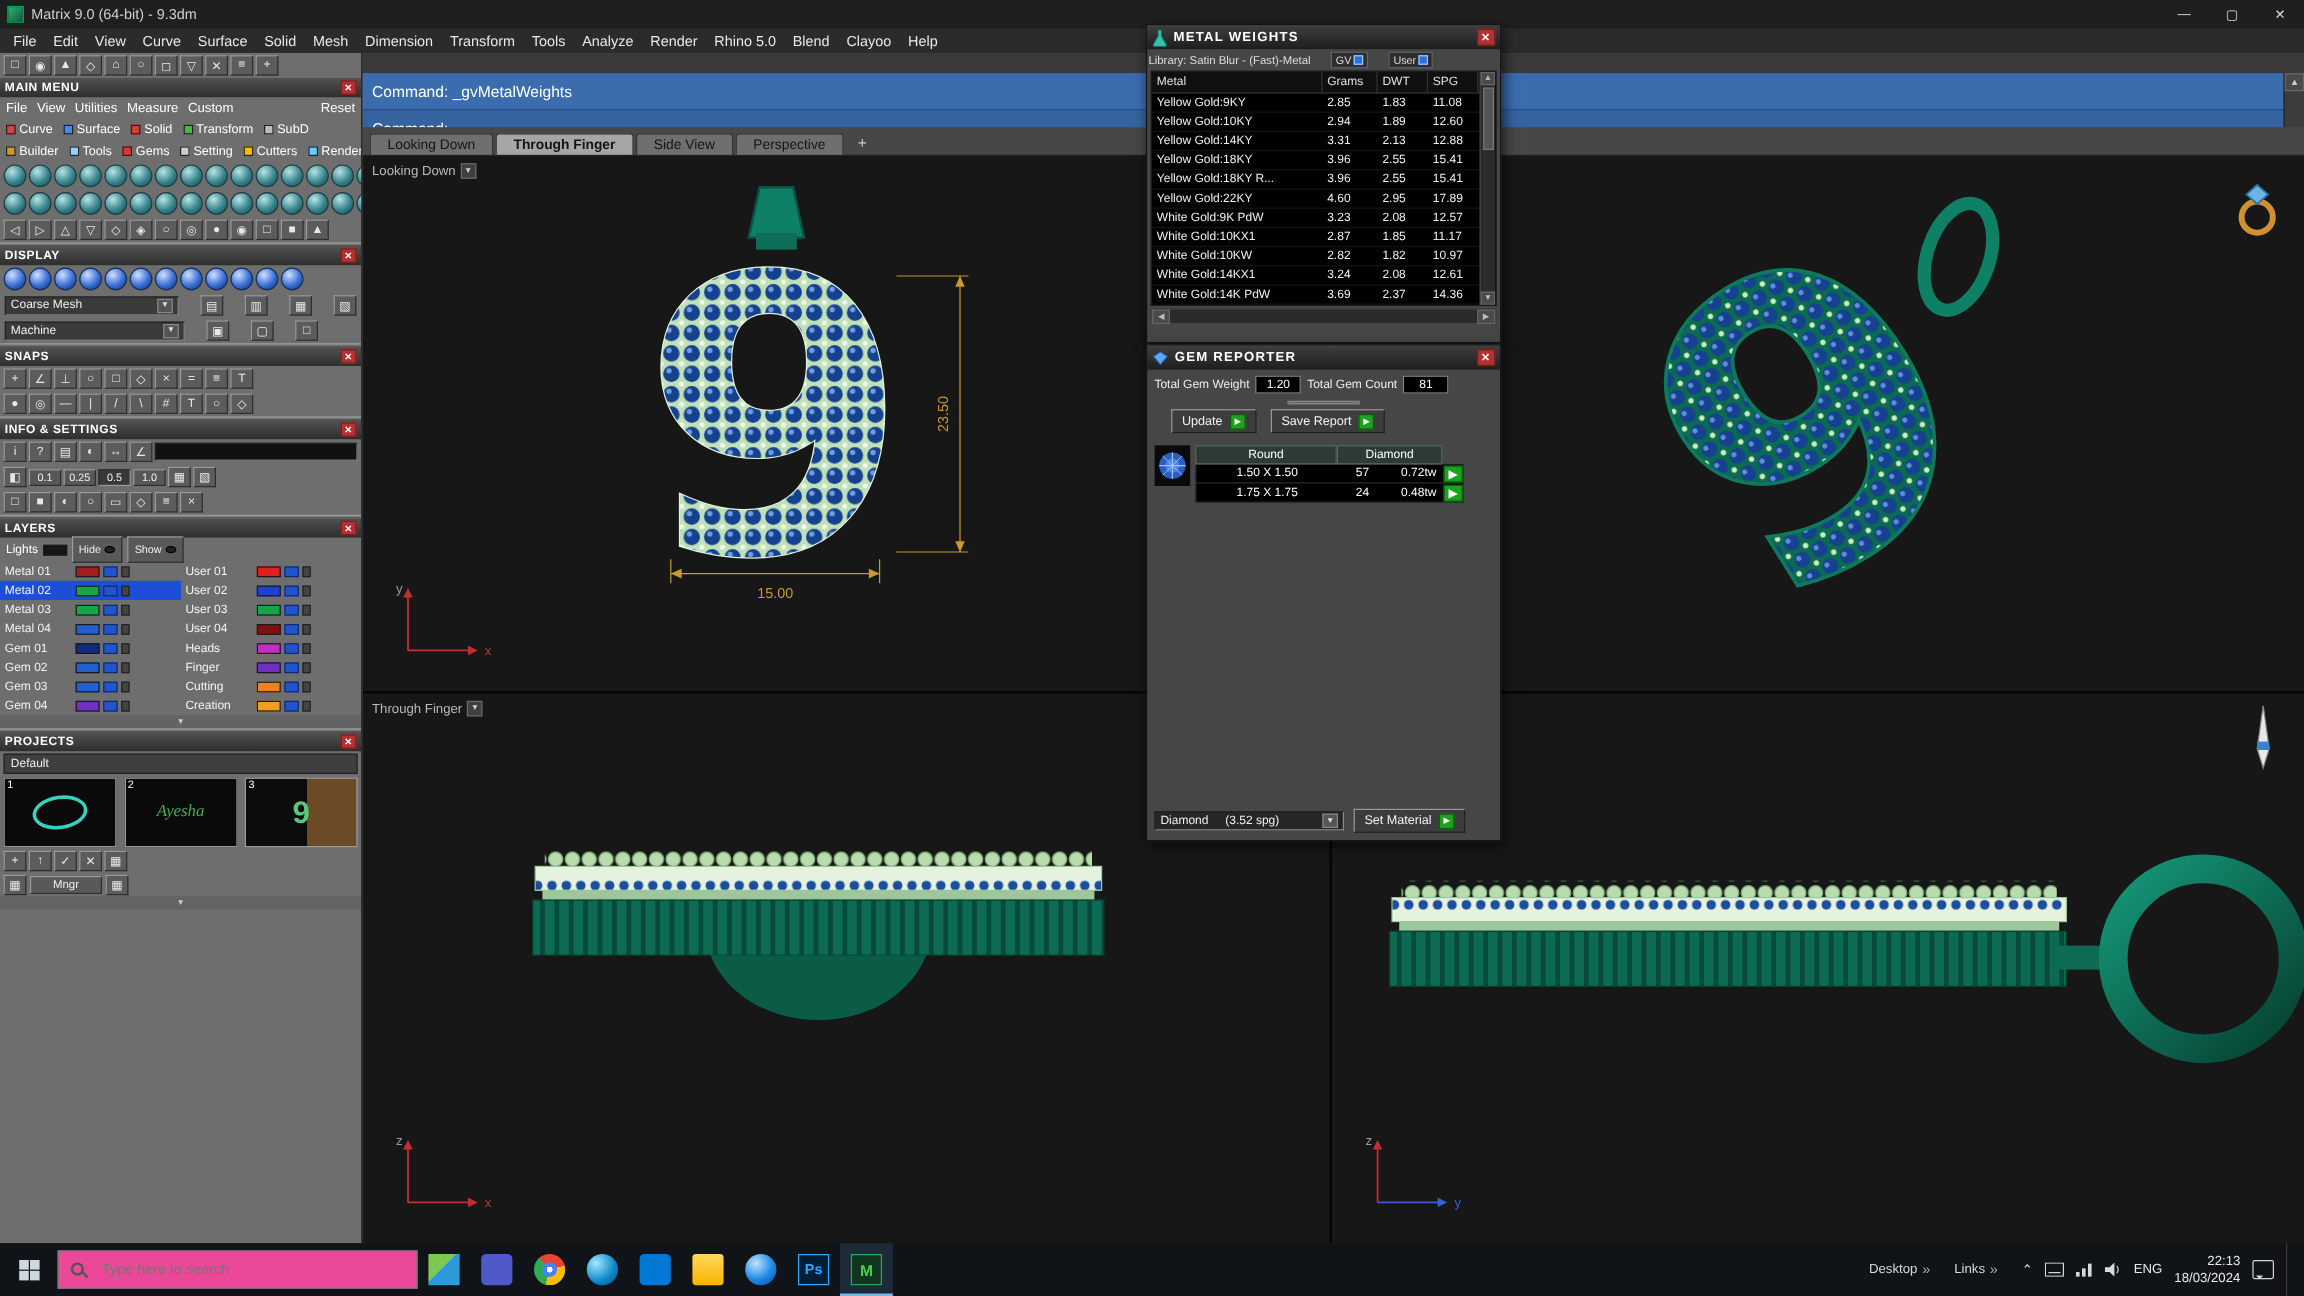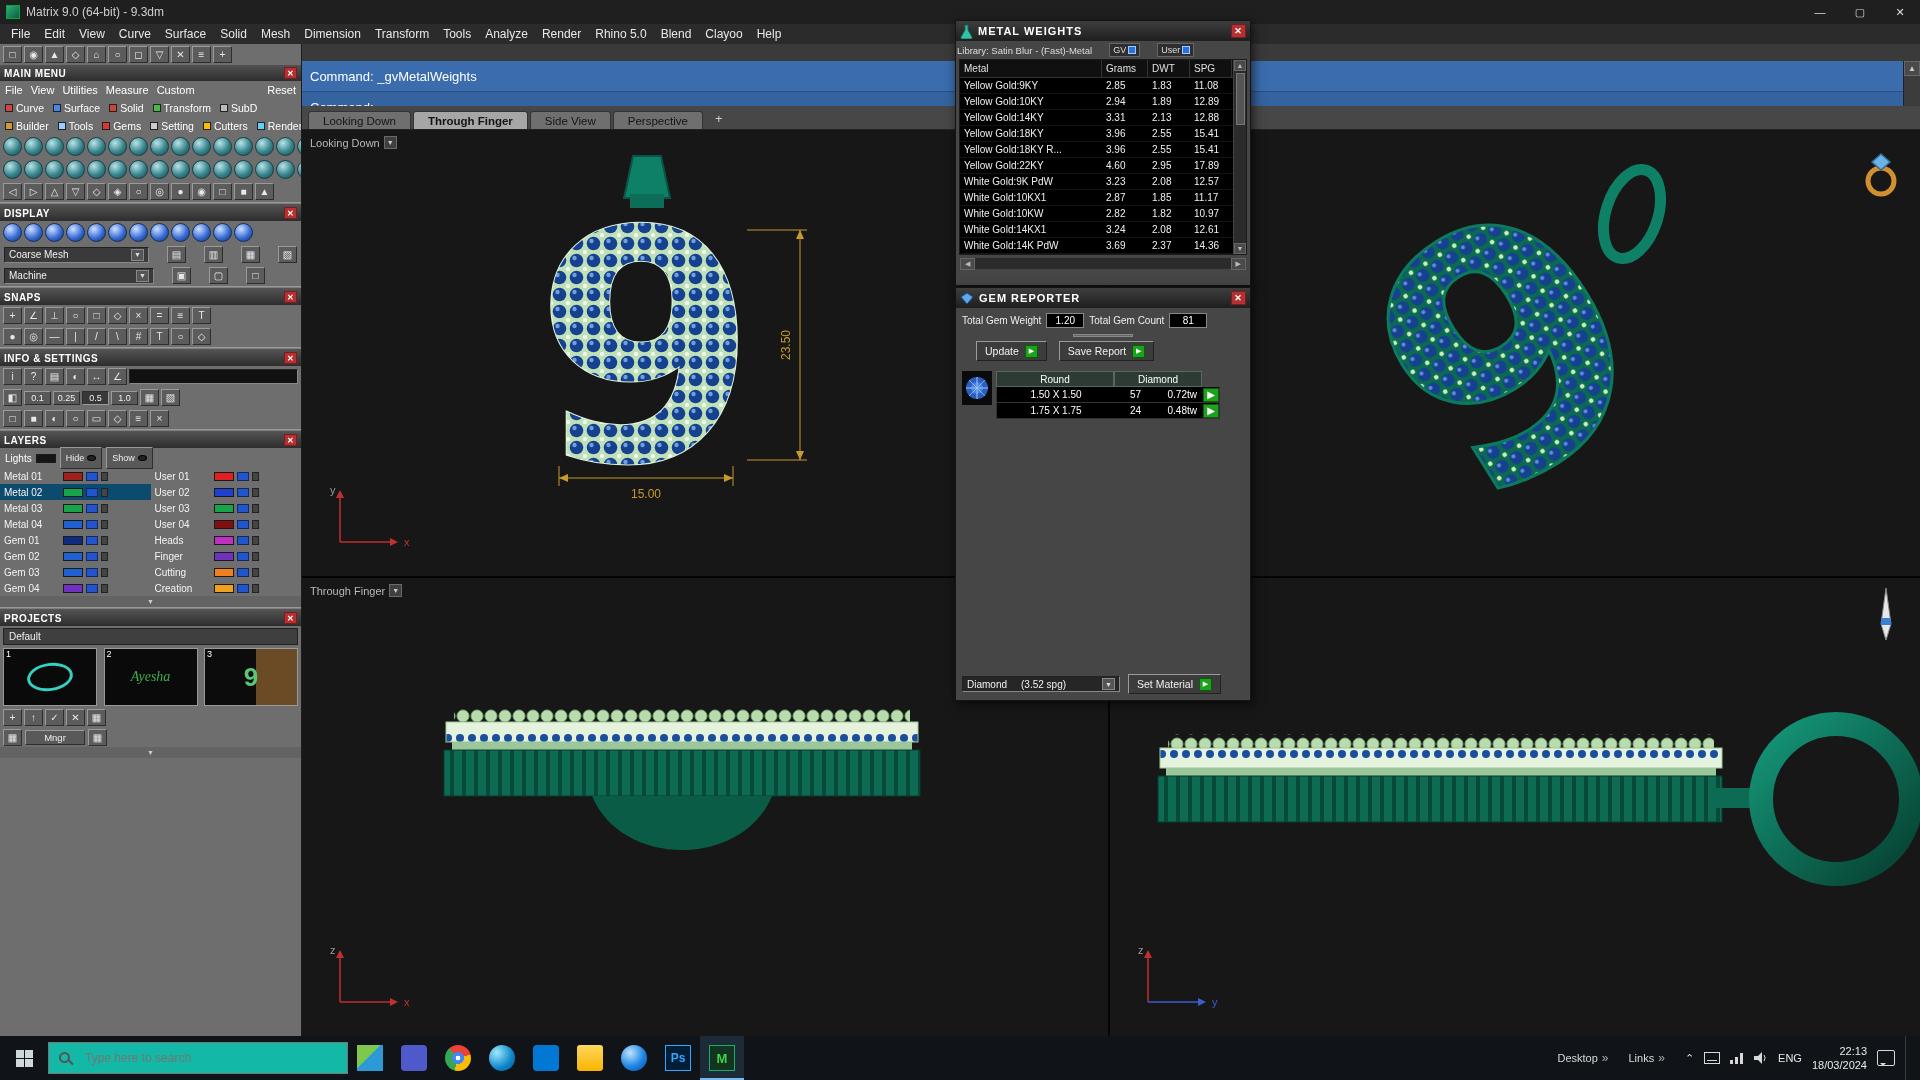--- a/index.html
+++ b/index.html
@@ -68,21 +68,21 @@
   .valbtn { min-width:27px; height:14px; background:#585858; border:1px solid; border-color:#9a9a9a #2e2e2e #2e2e2e #9a9a9a;
             color:#f0f0f0; font-size:9px; display:flex; align-items:center; justify-content:center; }
   .valbtn.active { background:#383838; border-color:#2e2e2e #9a9a9a #9a9a9a #2e2e2e; }
   .lightsrow { flex:none; display:flex; align-items:center; gap:4px; height:20px; padding:0 5px; font-size:10px; color:#fff; }
   .lbtn { height:14px; background:#595959; border:1px solid; border-color:#9a9a9a #2e2e2e #2e2e2e #9a9a9a;
           color:#eee; font-size:9px; display:flex; align-items:center; gap:3px; padding:10px 5px; }
   .eye { width:9px; height:6px; border-radius:50%; background:#222; border:1px solid #000; }
   .layergrid { flex:none; display:flex; }
   .lcol { width:151px; }
   .lrow { display:flex; align-items:center; gap:3px; height:16px; padding:0 4px; font-size:10px; color:#f4f4f4; }
-  .lrow.sel { background:#0c4a6e; }
+  .lrow.sel { background:#1d4ed8; }
   .lname { width:56px; white-space:nowrap; overflow:hidden; }
   .lchip { width:20px; height:9px; border:1px solid #1a1a1a; flex:none; }
   .lchip2 { width:12px; height:9px; background:#2255cc; border:1px solid #112a66; flex:none; }
   .lchip3 { width:7px; height:9px; background:#444; border:1px solid #222; flex:none; }
   .scrollrow { flex:none; height:11px; display:flex; align-items:center; justify-content:center;
                font-size:7px; color:#ccc; background:#636363; }
   .defaultrow { flex:none; height:17px; margin:2px 3px 0; background:#3f3f3f; border:1px solid #222;
                 color:#eee; font-size:10px; display:flex; align-items:center; padding:0 5px; }
   .thumbs { flex:none; display:flex; justify-content:space-between; padding:3px 3px 1px; }
   .thumb { width:94px; height:58px; background:#0a0a0a; border:1px solid #999; position:relative;
@@ -169,21 +169,21 @@
   .grbottom { display:flex; align-items:center; gap:8px; padding:0 6px 6px; }
   .dd.mat { width:158px; background:#262626; }
   .dd.mat .spg { margin-left:14px; }
 
   
   #taskbar { position:absolute; left:0; right:0; bottom:0; height:44px; background:#101419;
              display:flex; align-items:center; z-index:100; font-size:11px; }
   .tb-start { width:48px; height:100%; display:flex; align-items:center; justify-content:center; }
   .winlogo { display:grid; grid-template-columns:8px 8px; grid-template-rows:8px 8px; gap:1px; }
   .winlogo i { background:#cfd8dc; }
-  .tb-search { position:relative; width:300px; height:32px; background:#14b8a6; border:1px solid #777;
+  .tb-search { position:relative; width:300px; height:32px; background:#ec4899; border:1px solid #777;
                display:flex; align-items:center; }
   .tb-search input { border:none; outline:none; background:transparent; width:100%; height:100%;
                      padding-left:36px; font-size:12px; color:#333; font-family:"Liberation Sans", sans-serif; }
   .mag { position:absolute; left:10px; top:9px; width:11px; height:11px; border:2px solid #555; border-radius:50%; }
   .mag::after { content:""; position:absolute; width:7px; height:2px; background:#555; transform:rotate(45deg);
                 right:-6px; bottom:-2px; }
   .tb-apps { display:flex; height:100%; }
   .tbapp { width:44px; height:100%; display:flex; align-items:center; justify-content:center; }
   .tbapp.active { background:#1d2b39; box-shadow:inset 0 -2px 0 #76b9ed; }
   .appic { width:26px; height:26px; display:flex; align-items:center; justify-content:center; font-weight:bold; }
@@ -837,21 +837,21 @@
           <div class="mwrow">
             <span class="mwc c0">Yellow Gold:9KY</span>
             <span class="mwc c1">2.85</span>
             <span class="mwc c2">1.83</span>
             <span class="mwc c3">11.08</span>
           </div>
           <div class="mwrow">
             <span class="mwc c0">Yellow Gold:10KY</span>
             <span class="mwc c1">2.94</span>
             <span class="mwc c2">1.89</span>
-            <span class="mwc c3">12.89</span>
+            <span class="mwc c3">12.60</span>
           </div>
           <div class="mwrow">
             <span class="mwc c0">Yellow Gold:14KY</span>
             <span class="mwc c1">3.31</span>
             <span class="mwc c2">2.13</span>
             <span class="mwc c3">12.88</span>
           </div>
           <div class="mwrow">
             <span class="mwc c0">Yellow Gold:18KY</span>
             <span class="mwc c1">3.96</span>

